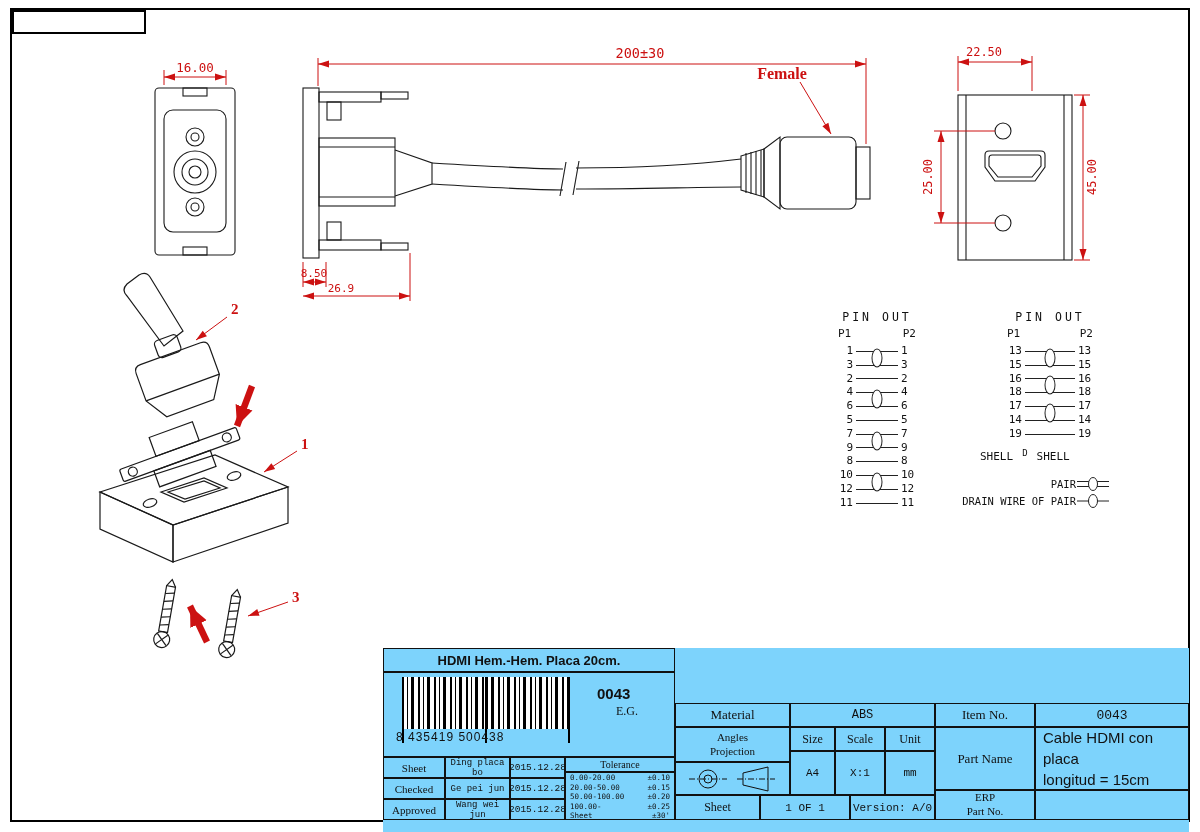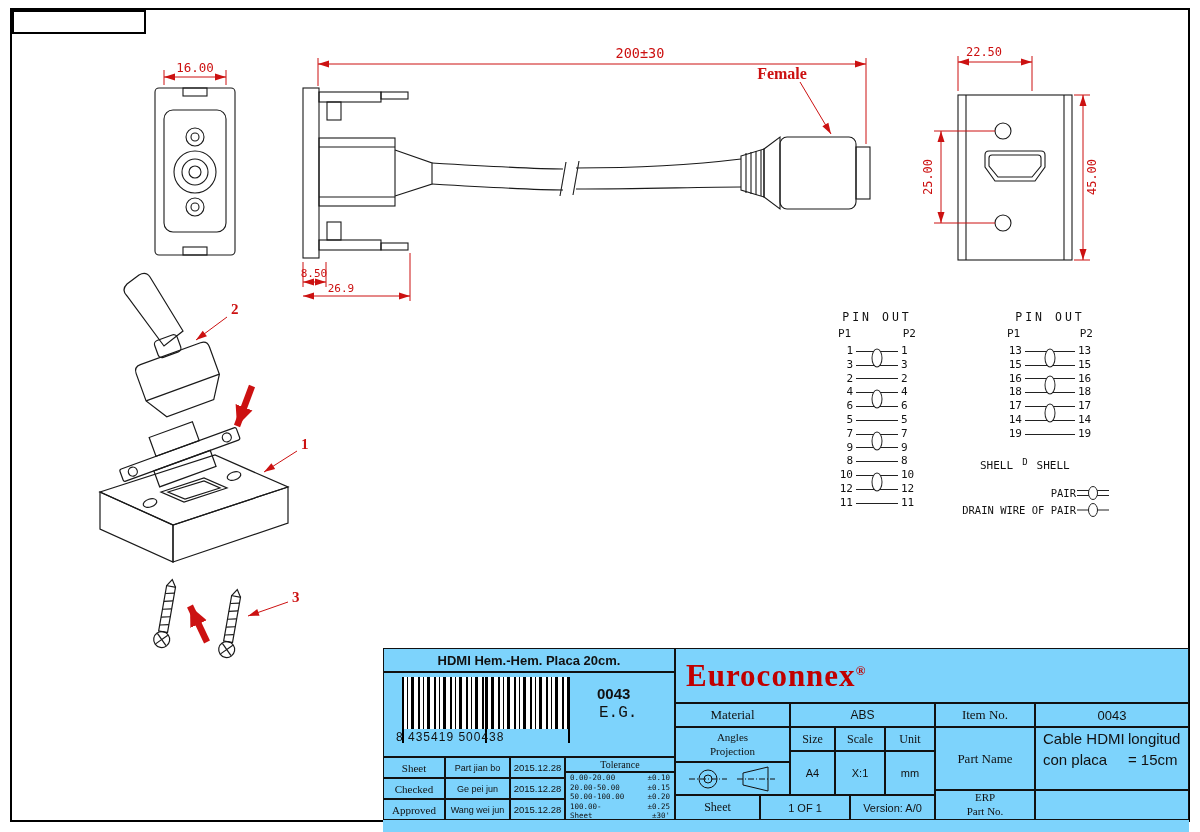--- a/index.html
+++ b/index.html
@@ -16,42 +16,42 @@
   .pin-head{height:17px;display:flex;justify-content:space-between;padding:0 5px;font-size:11px}
   .pin-row{height:13.8px;display:flex;align-items:center;font-size:11px;line-height:13.8px}
   .pn{width:20px}
   .pn:first-child{text-align:right}
   .pn:last-child{text-align:left}
   .pin-line{position:relative;flex:1;height:100%}
   .pin-line::after{content:"";position:absolute;left:3px;right:3px;top:50%;border-top:1px solid #222}
   .pair-below .pin-line::before{content:"";position:absolute;left:50%;top:100%;transform:translate(-50%,-50%);
       width:9px;height:17px;border:1px solid #222;border-radius:50%;background:#fff;z-index:2}
   .pin-main{margin-left:72px;width:96px}
-  .shell-row{display:flex;margin-left:50px;margin-top:18px;gap:9px;align-items:baseline;font-size:11px;white-space:nowrap}
+  .shell-row{display:flex;margin-left:50px;margin-top:9px;gap:9px;align-items:baseline;font-size:11px;white-space:nowrap}
   .shell-d{font-size:9px;position:relative;top:-4px}
   .sym-row{display:flex;justify-content:flex-end;align-items:center;gap:0;font-size:10.5px;height:17px;white-space:nowrap;padding-right:2px}
   .sym-row.first{margin-top:13px}
 
   
   .tblock{position:absolute;left:383px;top:648px;width:806px;height:204px;background:#7dd3fc}
   .c{position:absolute;border:1px solid #111;display:flex;align-items:center;justify-content:center;overflow:hidden;color:#111;text-align:center}
   .serif{font-family:"Liberation Serif",serif}
-  .mono{font-family:Liberation Sans, sans-serif}
+  .mono{font-family:Liberation Mono, monospace}
   .sans{font-family:"Liberation Sans",sans-serif}
   .brand{color:#c00000;font-family:"Liberation Serif",serif;font-weight:bold;font-size:31px;letter-spacing:1px}
   .brand sup{font-size:13px;vertical-align:super}
   .bars{position:absolute;left:18px;top:4px;width:168px;height:52px;
         background:repeating-linear-gradient(90deg,#000 0 2px,#fff 2px 5px,#000 5px 6px,#fff 6px 9px,#000 9px 12px,#fff 12px 16px)}
   .guard{position:absolute;width:2px;height:66px;top:4px;background:#000}
   .bc-digits{position:absolute;left:12px;top:57px;width:180px;text-align:left;font-size:12px;letter-spacing:1px;font-family:Liberation Sans, sans-serif}
   .bc-code{position:absolute;left:213px;top:12px;font-weight:bold;font-size:15px;font-family:"Liberation Sans",sans-serif}
-  .bc-eg{position:absolute;left:215px;top:31px;font-size:16px;font-family:Liberation Mono, monospace}
+  .bc-eg{position:absolute;left:232px;top:31px;font-size:12px;font-family:Liberation Serif, serif}
   .tol-row{display:flex;justify-content:space-between;padding:0 4px;font-size:7.5px;height:9.6px;line-height:9.6px;font-family:"DejaVu Sans Mono",monospace;width:100%}
   .two-line{display:flex;flex-direction:column;justify-content:center;line-height:1.25}
-  .pn-val{align-items:flex-start !important;justify-content:center;padding-left:7px;text-align:left;line-height:21px;font-size:15px}
+  .pn-val{align-items:flex-start !important;flex-direction:column;justify-content:center;padding-left:7px;text-align:left;line-height:21px;font-size:15px}
 </style>
 </head>
 <body>
 
 <div class="page">
   <div class="frame"></div>
   <div class="corner-box"></div>
 
   <svg class="art" width="1200" height="832" viewBox="0 0 1200 832">
     <defs>
@@ -366,21 +366,21 @@
       <div class="bars"></div>
       <div class="guard" style="left:18px"></div>
       <div class="guard" style="left:101px"></div>
       <div class="guard" style="left:184px"></div>
       <div class="bc-digits">8 435419 500438</div>
       <div class="bc-code">0043</div>
       <div class="bc-eg">E.G.</div>
     </div>
 
     <div class="c serif" style="left:0;top:109px;width:62px;height:21px;font-size:11px">Sheet</div>
-    <div class="c mono" style="left:62px;top:109px;width:65px;height:21px;font-size:9px">Part jian bo</div>
+    <div class="c mono" style="left:62px;top:109px;width:65px;height:21px;font-size:9px">Ding placa bo</div>
     <div class="c mono" style="left:127px;top:109px;width:55px;height:21px;font-size:9.5px">2015.12.28</div>
     <div class="c serif" style="left:0;top:130px;width:62px;height:21px;font-size:11px">Checked</div>
     <div class="c mono" style="left:62px;top:130px;width:65px;height:21px;font-size:9px">Ge pei jun</div>
     <div class="c mono" style="left:127px;top:130px;width:55px;height:21px;font-size:9.5px">2015.12.28</div>
     <div class="c serif" style="left:0;top:151px;width:62px;height:21px;font-size:11px">Approved</div>
     <div class="c mono" style="left:62px;top:151px;width:65px;height:21px;font-size:9px">Wang wei jun</div>
     <div class="c mono" style="left:127px;top:151px;width:55px;height:21px;font-size:9.5px">2015.12.28</div>
 
     <div class="c serif" style="left:182px;top:109px;width:110px;height:15px;font-size:10px">Tolerance</div>
     <div class="c" style="left:182px;top:124px;width:110px;height:48px;flex-direction:column;justify-content:flex-start">
@@ -399,23 +399,20 @@
       <div class="tol-row">
           <span>100.00-</span>
           <span>±0.25</span>
         </div>
       <div class="tol-row">
           <span>Sheet</span>
           <span>±30'</span>
         </div>
     </div>
 
-    <div class="c" style="left:292px;top:0;width:514px;height:55px;justify-content:flex-start;padding-left:10px">
-      <span class="brand"><span>Euroconnex</span><sup>®</sup></span>
-    </div>
 
     <div class="c serif" style="left:292px;top:55px;width:115px;height:24px;font-size:13px">Material</div>
     <div class="c mono" style="left:407px;top:55px;width:145px;height:24px;font-size:12px">ABS</div>
     <div class="c serif" style="left:552px;top:55px;width:100px;height:24px;font-size:13px">Item No.</div>
     <div class="c mono" style="left:652px;top:55px;width:154px;height:24px;font-size:13px">0043</div>
 
     <div class="c serif two-line" style="left:292px;top:79px;width:115px;height:35px;font-size:11px">
       <span>Angles</span>
       <span>Projection</span>
     </div>

